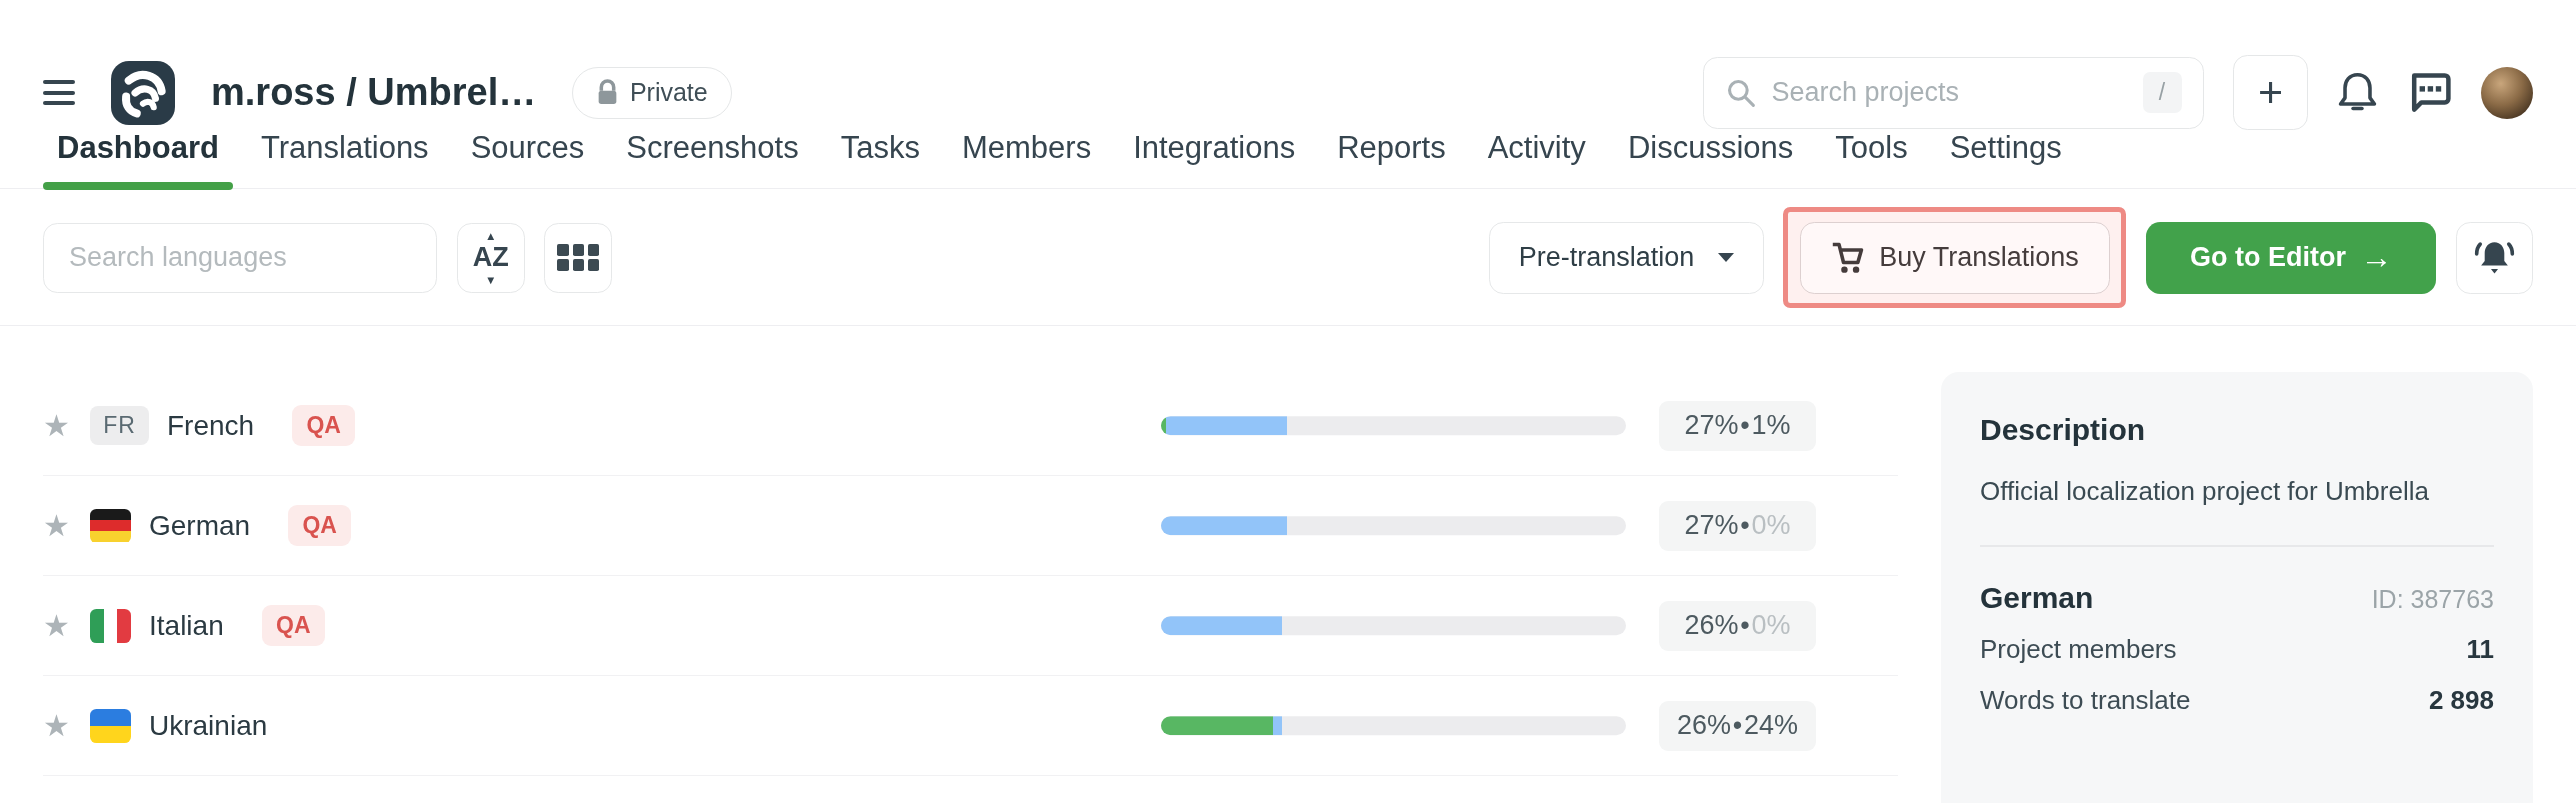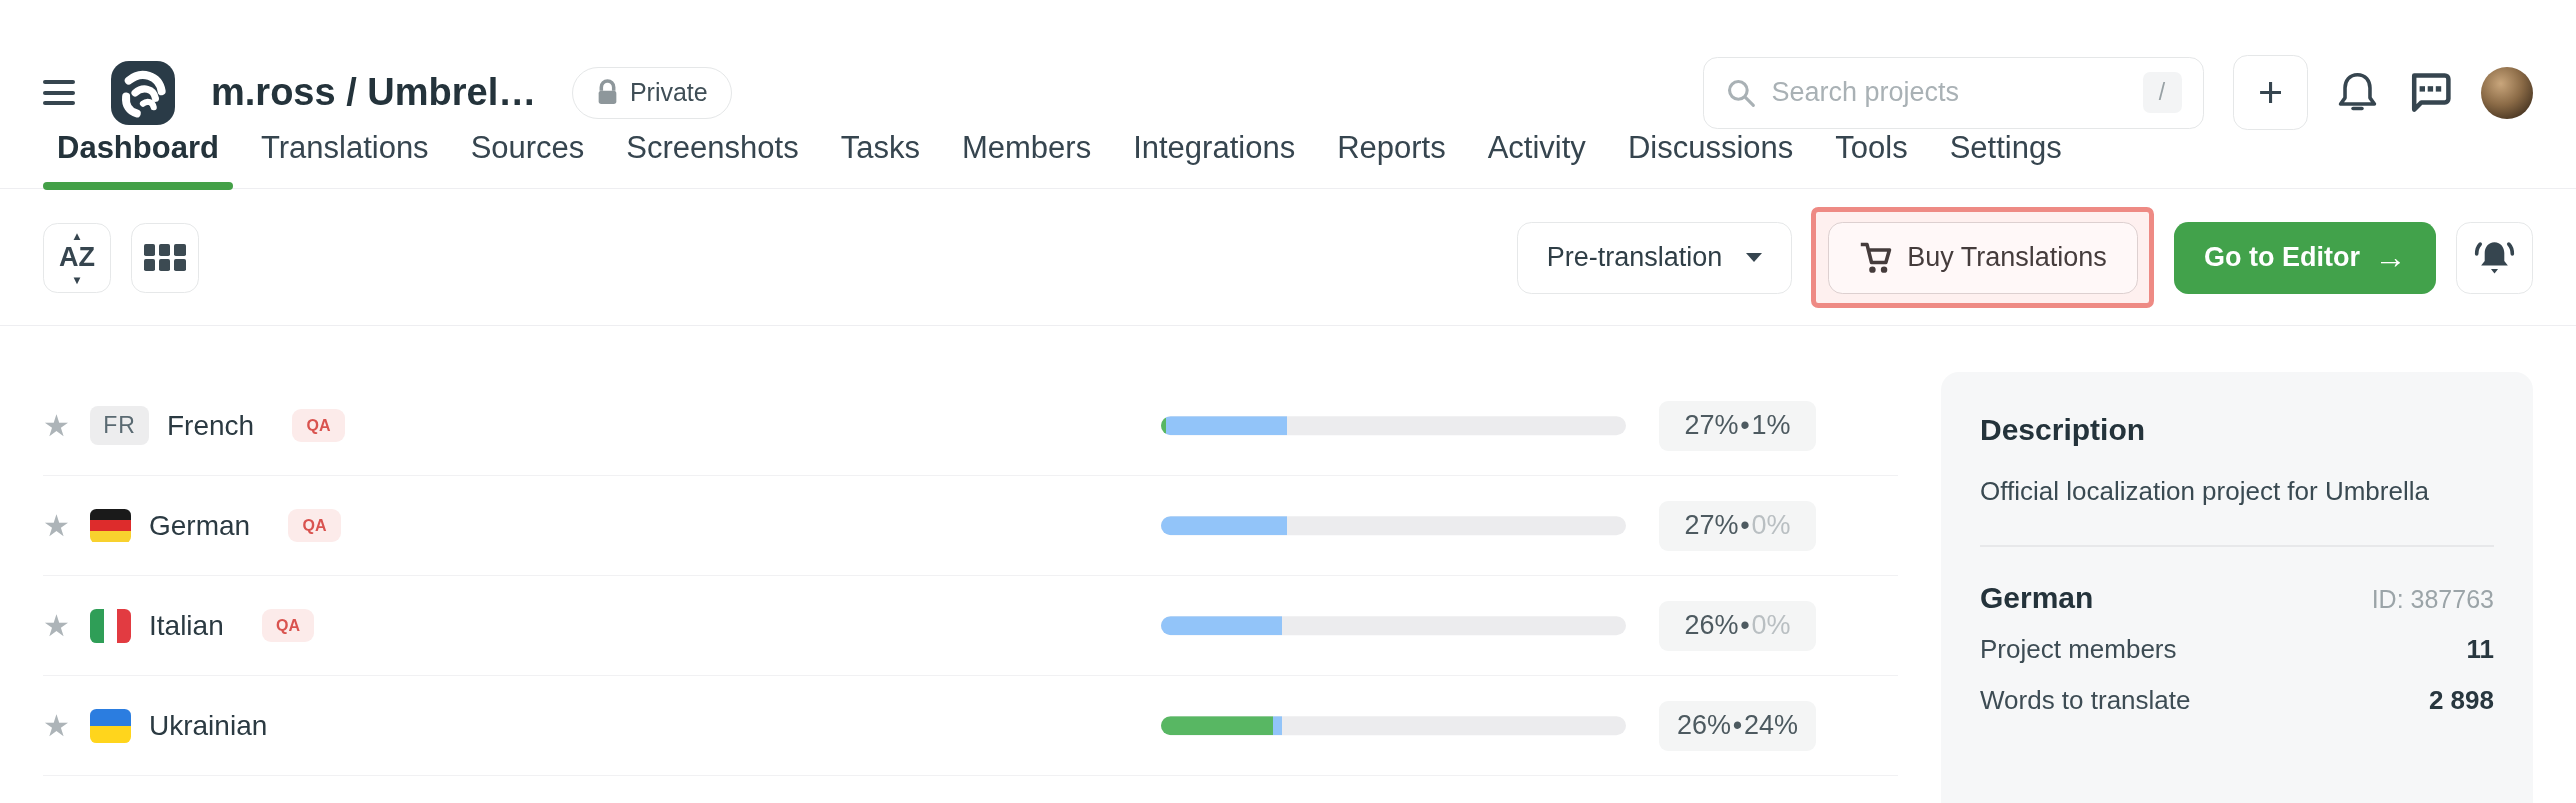--- a/index.html
+++ b/index.html
@@ -68,41 +68,41 @@
   .tb-spacer { flex:1; }
   .btn { height:72px; border-radius:14.3px; display:flex; align-items:center; gap:14.3px;
          font-size:27px; font-family:inherit; cursor:pointer; white-space:nowrap; }
   .btn-outline { background:#fff; border:1.8px solid #e6e8e9; color:#2f3e46; padding:0 29px; }
   .caret { width:0; height:0; border-left:8px solid transparent; border-right:8px solid transparent;
            border-top:9.8px solid #36454f; margin-left:9px; }
   .annotation-box { border:5.4px solid #ee8a84; border-radius:7.2px;
                     background:rgba(246,160,155,0.16); padding:9.8px 11.6px; }
   .buy-btn { background:rgba(255,255,255,0.55); border:1.8px solid #ddd0d0; color:#453c3c;
              padding:0 30px; }
-  .editor-btn { background:#42a24b; border:0; color:#fff; font-weight:700; padding:0 30px; }
+  .editor-btn { background:#42a24b; border:0; color:#fff; font-weight:700; padding:0 44px; }
   .editor-btn .arr { font-size:32px; font-weight:400; }
   .ring-btn { width:77px; height:72px; }
 
   
   .main { position:absolute; top:326px; left:0; right:0; bottom:0; }
   .lang-list { position:absolute; left:43px; top:50px; width:1855px; }
   .lang-row { position:relative; height:100px; display:flex; align-items:center;
               border-bottom:1.8px solid #f1f1f3; cursor:pointer; }
   .star { width:47px; font-size:30px; color:#adb4b8; cursor:pointer; }
   .flag { width:41px; height:34px; border-radius:6.3px; overflow:hidden; flex:none;
           display:flex; flex-direction:column; }
   .flag-badge { width:59px; height:39px; background:#ededee; border-radius:8px;
                 display:flex; align-items:center; justify-content:center;
                 font-size:23px; color:#5a6a72; letter-spacing:0.9px; flex:none; }
   .flag.de i { flex:1; } .flag.de i:nth-child(1){background:#1a1a1a;} .flag.de i:nth-child(2){background:#dd2c2c;} .flag.de i:nth-child(3){background:#f8d12e;}
   .flag.it { flex-direction:row; } .flag.it i { flex:1; } .flag.it i:nth-child(1){background:#2f9e57;} .flag.it i:nth-child(2){background:#fff;} .flag.it i:nth-child(3){background:#e23b41;}
   .flag.ua i { flex:1; } .flag.ua i:nth-child(1){background:#2b7de0;} .flag.ua i:nth-child(2){background:#ffd51c;}
   .lang-name { margin-left:18px; font-size:28px; font-weight:400; color:#2b3a42; }
   .qa-badge { margin-left:38px; padding:7.2px 14.3px; background:#fcebea; border-radius:9px;
-              font-size:16px; font-weight:600; color:#d9534f; }
+              font-size:23px; font-weight:600; color:#d9534f; }
   .bar { position:absolute; left:1118px; top:50%; transform:translateY(-50%);
          width:465px; height:19.7px; background:#ececee; border-radius:9.8px;
          overflow:hidden; display:flex; }
   .seg-a { background:#58b763; height:100%; }
   .seg-t { background:#92c4f9; height:100%; }
   .pct-chip { position:absolute; left:1616px; top:50%; transform:translateY(-50%);
               width:157px; height:50px; background:#f4f5f5; border-radius:9px;
               display:flex; align-items:center; justify-content:center;
               font-size:27px; color:#4d5a60; }
   .pct-sep { margin:0 1.8px; }
@@ -189,20 +189,23 @@
     <div class="tab">Members</div>
     <div class="tab">Integrations</div>
     <div class="tab">Reports</div>
     <div class="tab">Activity</div>
     <div class="tab">Discussions</div>
     <div class="tab">Tools</div>
     <div class="tab">Settings</div>
   </div>
 
   <div class="toolbar">
+    <div class="search-lang">
+      <input type="text" placeholder="Search languages" style="">
+    </div>
     <button class="sq-btn">
       <span class="az-wrap">
         <span class="arr-up">▲</span><span>AZ</span><span class="arr-dn">▼</span>
       </span>
     </button>
     <button class="sq-btn">
       <span class="grid-ic">
           <i></i>
           <i></i>
           <i></i>

